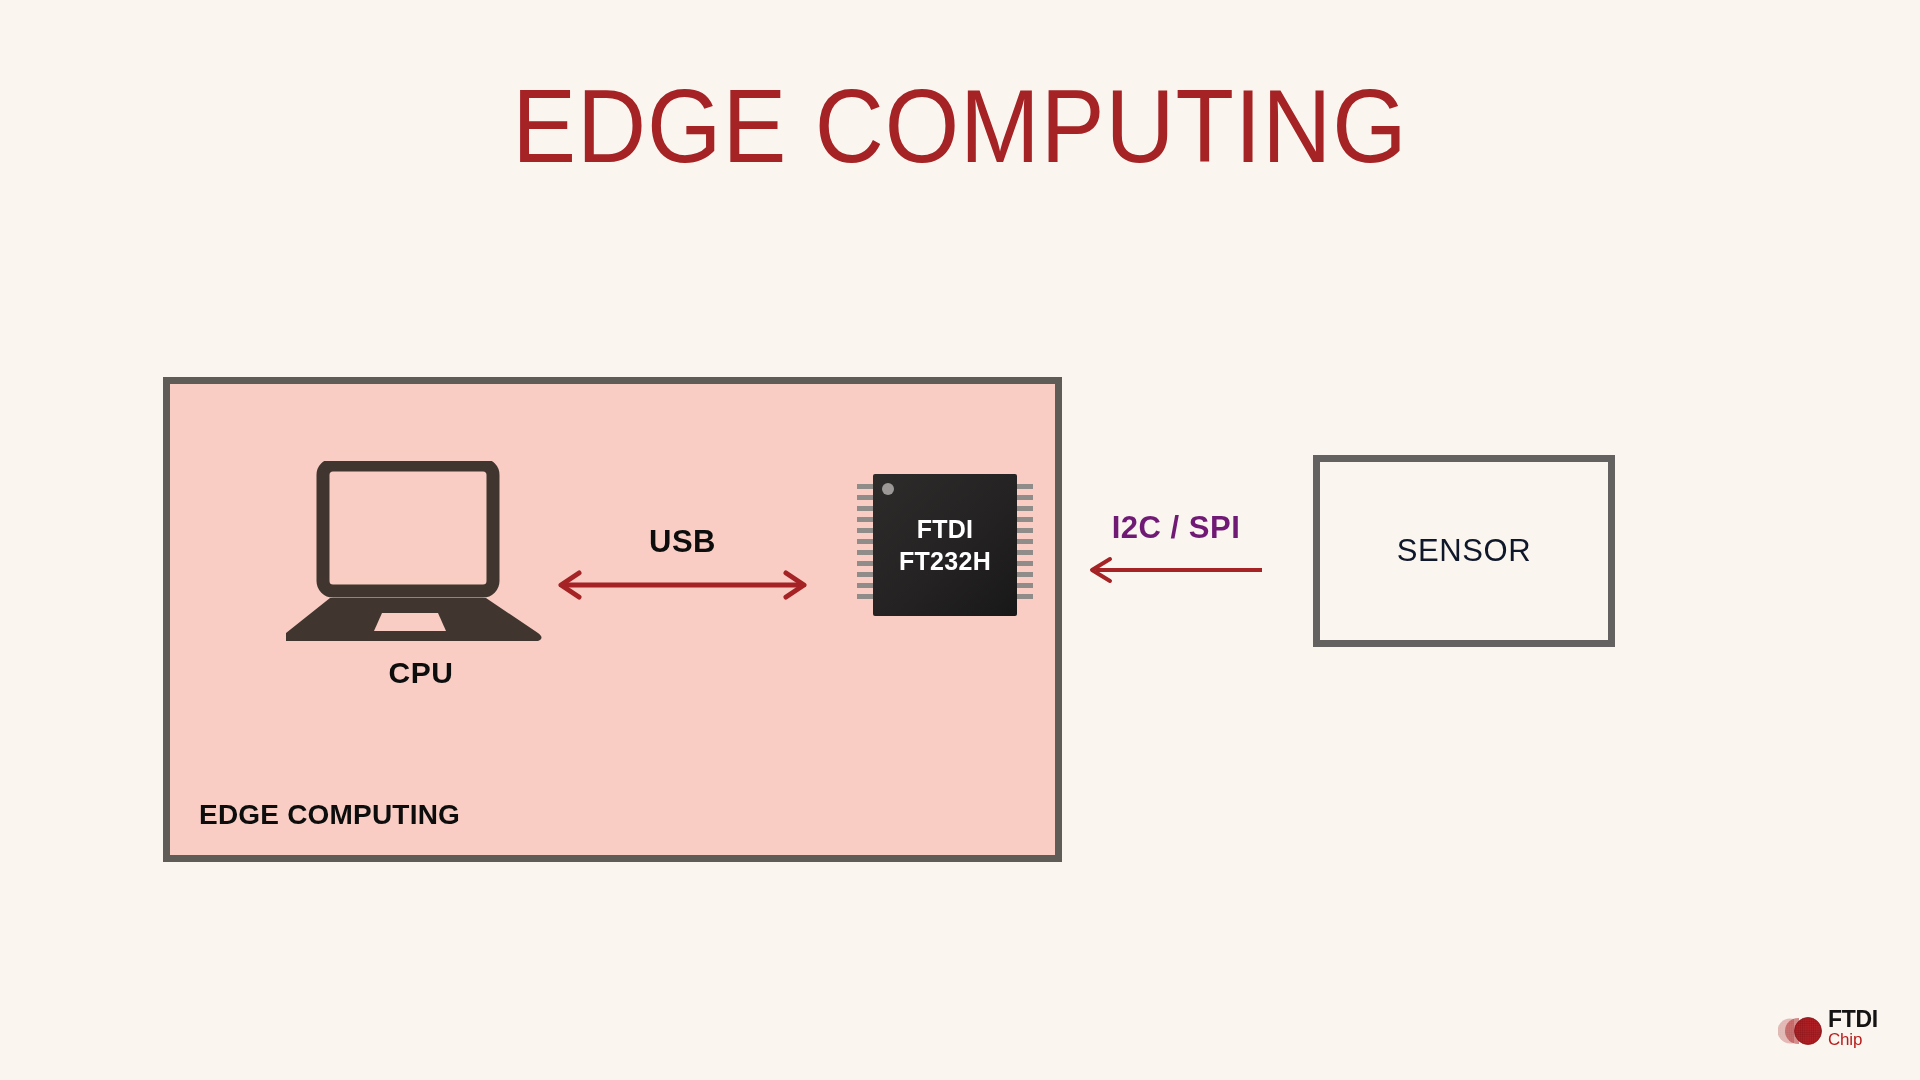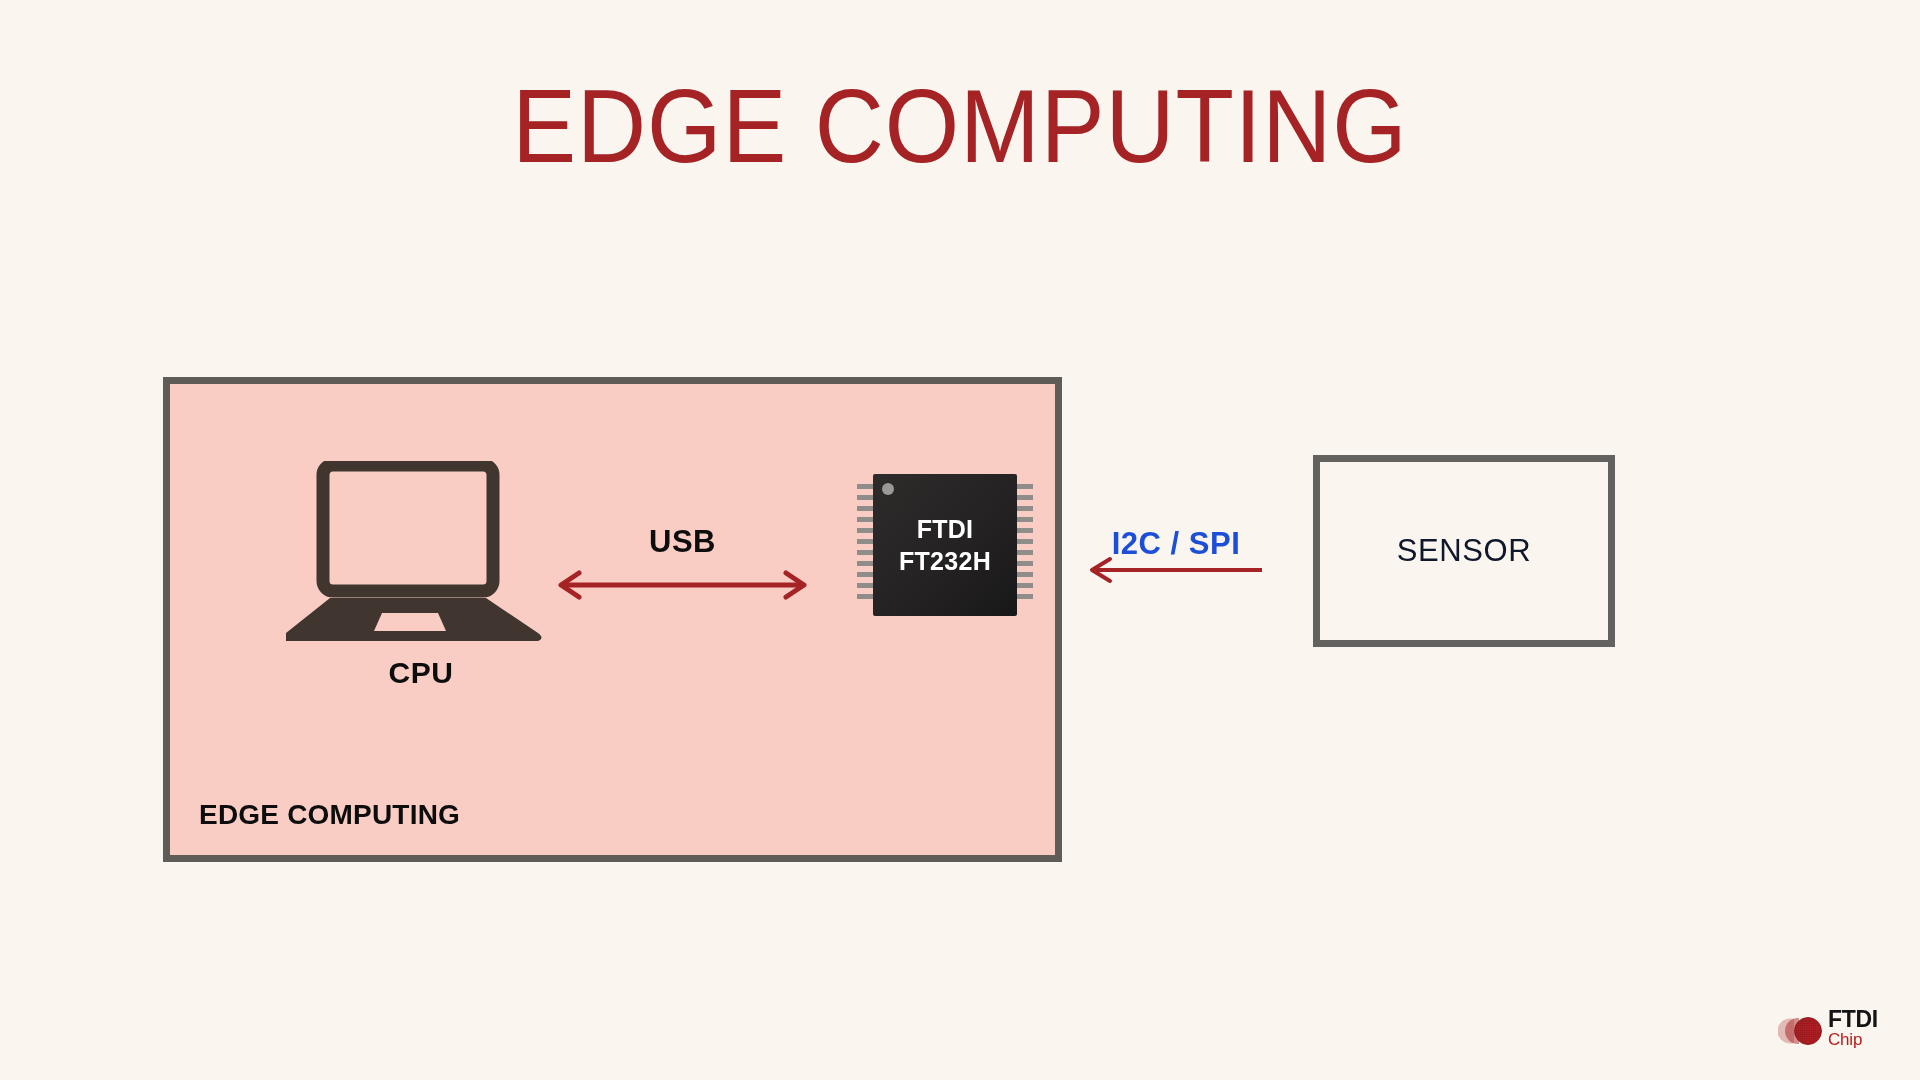--- a/index.html
+++ b/index.html
@@ -140,26 +140,25 @@
     top: 510px;
     width: 176px;
     height: 80px;
   }
   #i2c-label {
     position: absolute;
     left: 0;
     top: 0;
     width: 176px;
     text-align: center;
-    color: #1d4ed8;
+    color: #701a75;
     font-size: 31px;
     font-weight: bold;
     letter-spacing: 0.5px;
     white-space: nowrap;
-    margin-top: 16px;
   }
   #i2c-arrow {
     position: absolute;
     left: 0;
     top: 45px;
     width: 176px;
     height: 30px;
   }
   #i2c-arrow svg { display: block; }
 

